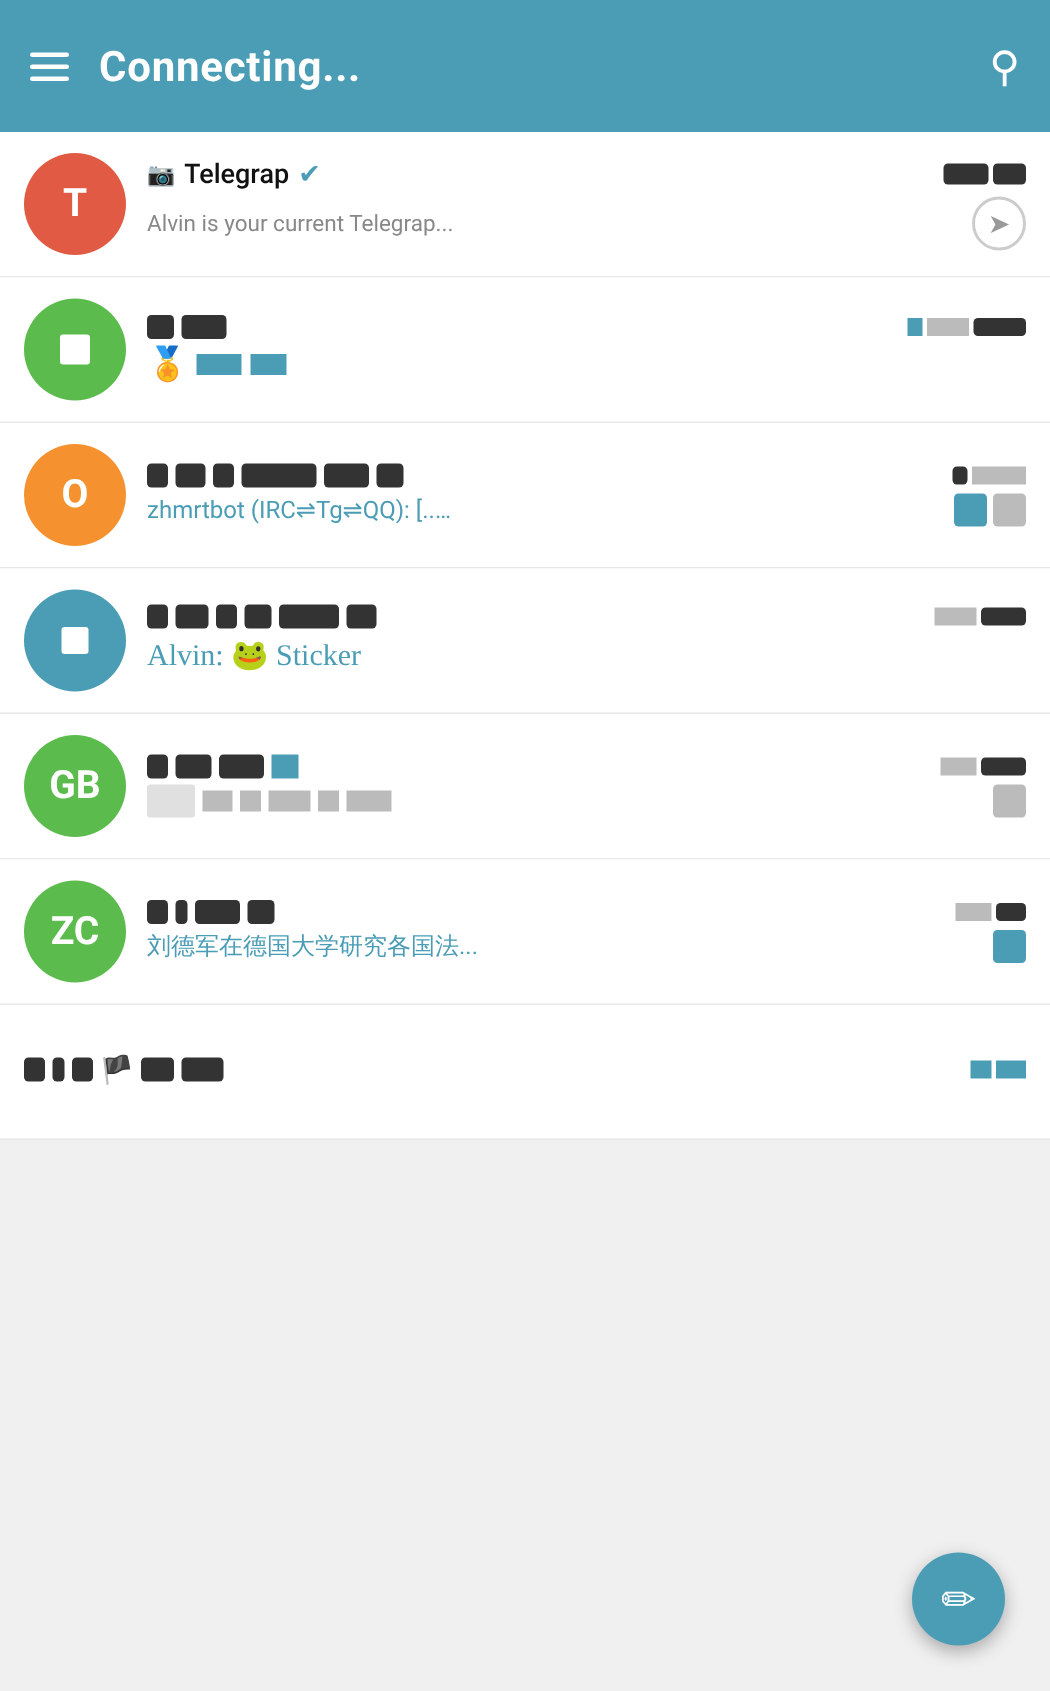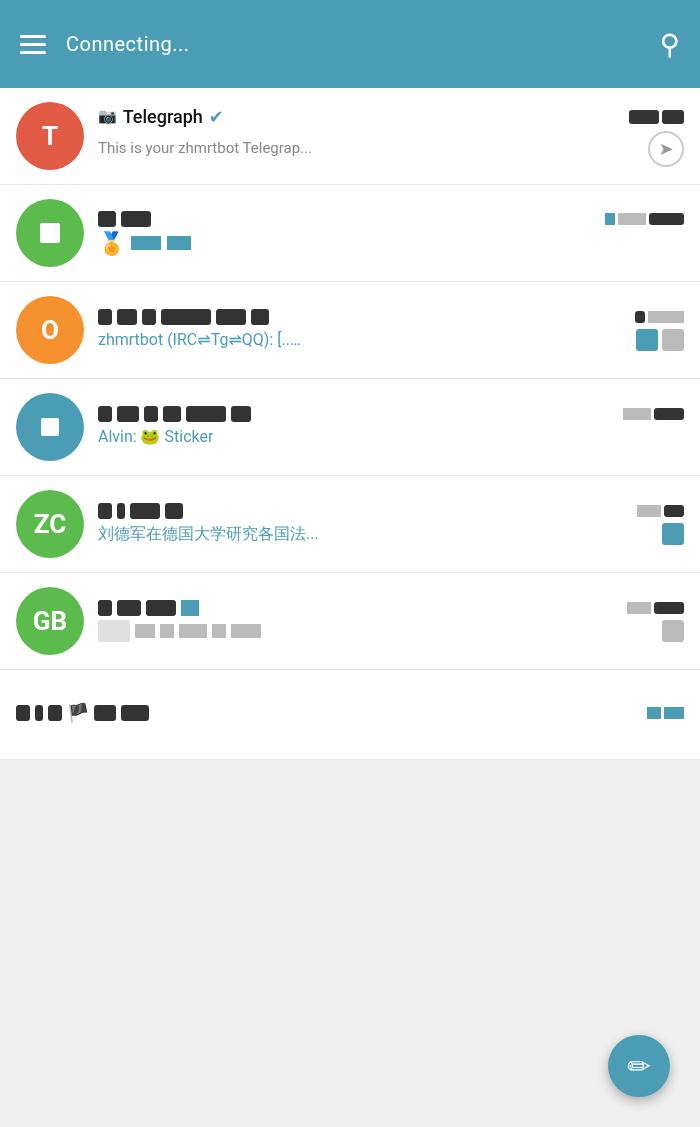--- a/index.html
+++ b/index.html
@@ -31,22 +31,22 @@
     .header-menu-icon span {
       display: block;
       width: 26px;
       height: 3px;
       background: white;
       border-radius: 2px;
     }
     .header-title {
       flex: 1;
       color: white;
-      font-size: 20px;
-      font-weight: 400;
+      font-size: 28px;
+      font-weight: 700;
       letter-spacing: 0.5px;
     }
     .header-search-icon {
       color: white;
       font-size: 28px;
       cursor: pointer;
     }
 
     
     .chat-list {
@@ -262,31 +262,31 @@
 <div class="chat-list">
 
   <div class="chat-item">
     <div class="avatar avatar-telegram">
       <span>T</span>
     </div>
     <div class="chat-content">
       <div class="chat-header-row">
         <div class="chat-name-row">
           <span class="cam-mic-icon">📷</span>
-          <span class="chat-name">Telegraph</span>
+          <span class="chat-name">Telegrap</span>
           <span class="verified-badge">✔</span>
         </div>
         <div class="chat-right">
           <span class="chat-time chat-time-dark">
             <span class="blur-block" style="width:30px;"></span>&nbsp;<span class="blur-block" style="width:22px;"></span>
           </span>
         </div>
       </div>
       <div class="chat-preview-row">
-        <span class="chat-preview">This is your zhmrtbot Telegrap...</span>
+        <span class="chat-preview">Alvin is your current Telegrap...</span>
         <div class="forward-btn">➤</div>
       </div>
     </div>
   </div>
 
   <div class="chat-item">
     <div class="avatar avatar-green">
       <div class="avatar-inner-square"></div>
     </div>
     <div class="chat-content">
@@ -359,47 +359,21 @@
           <span class="blur-block" style="width:20px; height:16px;"></span>
         </div>
         <div class="chat-right">
           <div class="time-blur">
             <span class="blur-block-light" style="width:28px; height:12px;"></span>
             <span class="blur-block" style="width:30px; height:12px;"></span>
           </div>
         </div>
       </div>
       <div class="chat-preview-row">
-        <span class="chat-preview chat-preview-blue" style="font-size:16px;">Alvin: 🐸 Sticker</span>
-      </div>
-    </div>
-  </div>
-
-  <div class="chat-item">
-    <div class="avatar avatar-zc">
-      <span>ZC</span>
-    </div>
-    <div class="chat-content">
-      <div class="chat-header-row">
-        <div class="name-blur-row">
-          <span class="blur-block" style="width:14px; height:16px;"></span>
-          <span class="blur-block" style="width:8px; height:16px;"></span>
-          <span class="blur-block" style="width:30px; height:16px;"></span>
-          <span class="blur-block" style="width:18px; height:16px;"></span>
-        </div>
-        <div class="chat-right">
-          <div class="time-blur">
-            <span class="blur-block-light" style="width:24px; height:12px;"></span>
-            <span class="blur-block" style="width:20px; height:12px;"></span>
-          </div>
-        </div>
-      </div>
-      <div class="chat-preview-row">
-        <span class="chat-preview chat-preview-blue" style="font-size:16px;">刘德军在德国大学研究各国法...</span>
-        <div class="icon-block-blue"></div>
+        <span class="chat-preview chat-preview-blue" style="font-size:20px;font-family:Liberation Serif, serif;">Alvin: 🐸 Sticker</span>
       </div>
     </div>
   </div>
 
   <div class="chat-item">
     <div class="avatar avatar-gb">
       <span>GB</span>
     </div>
     <div class="chat-content">
       <div class="chat-header-row">
@@ -424,20 +398,46 @@
           <span class="blur-block-light" style="width:28px; height:14px;"></span>
           <span class="blur-block-light" style="width:14px; height:14px;"></span>
           <span class="blur-block-light" style="width:30px; height:14px;"></span>
         </div>
         <div class="icon-block-blue" style="background:#bbb;"></div>
       </div>
     </div>
   </div>
 
   <div class="chat-item">
+    <div class="avatar avatar-zc">
+      <span>ZC</span>
+    </div>
+    <div class="chat-content">
+      <div class="chat-header-row">
+        <div class="name-blur-row">
+          <span class="blur-block" style="width:14px; height:16px;"></span>
+          <span class="blur-block" style="width:8px; height:16px;"></span>
+          <span class="blur-block" style="width:30px; height:16px;"></span>
+          <span class="blur-block" style="width:18px; height:16px;"></span>
+        </div>
+        <div class="chat-right">
+          <div class="time-blur">
+            <span class="blur-block-light" style="width:24px; height:12px;"></span>
+            <span class="blur-block" style="width:20px; height:12px;"></span>
+          </div>
+        </div>
+      </div>
+      <div class="chat-preview-row">
+        <span class="chat-preview chat-preview-blue" style="font-size:16px;">刘德军在德国大学研究各国法...</span>
+        <div class="icon-block-blue"></div>
+      </div>
+    </div>
+  </div>
+
+  <div class="chat-item">
     <div class="chat-content">
       <div class="chat-header-row">
         <div class="name-blur-row">
           <span class="blur-block" style="width:14px; height:16px;"></span>
           <span class="blur-block" style="width:8px; height:16px;"></span>
           <span class="blur-block" style="width:14px; height:16px;"></span>
           <span style="font-size:18px;">🏴</span>
           <span class="blur-block" style="width:22px; height:16px;"></span>
           <span class="blur-block" style="width:28px; height:16px;"></span>
         </div>

